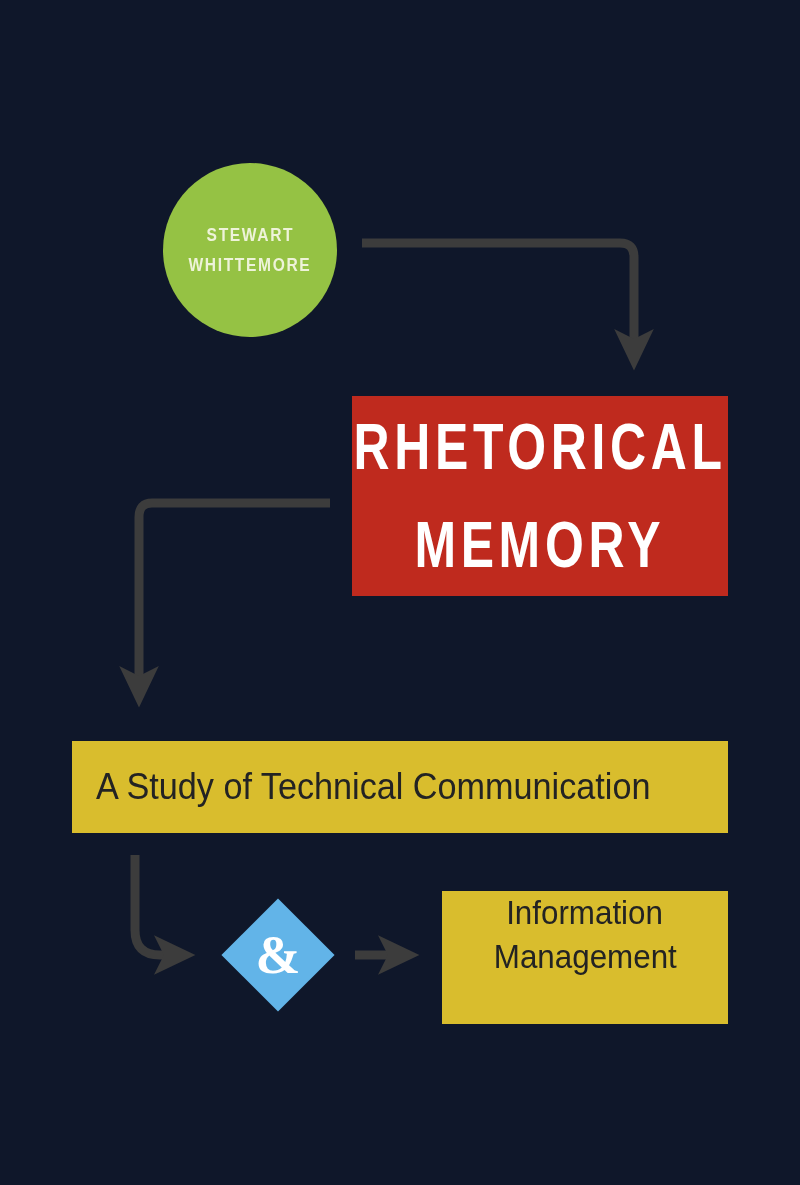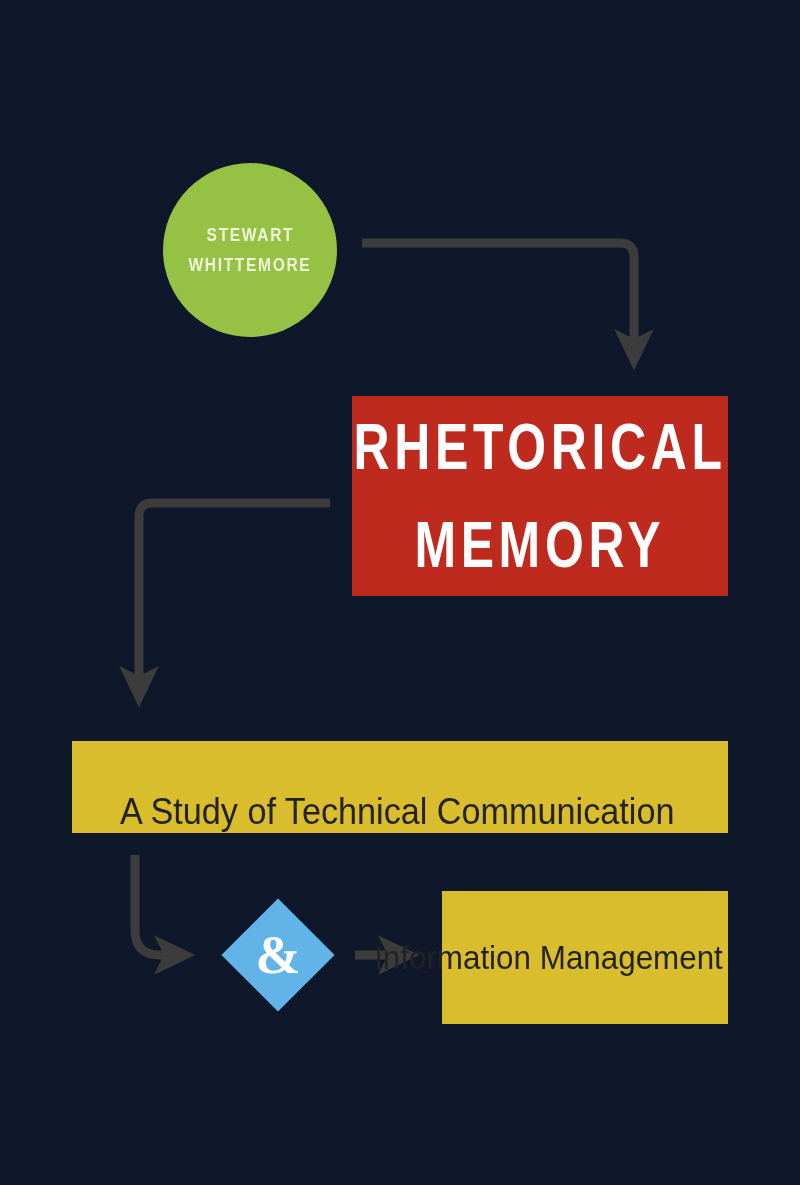--- a/index.html
+++ b/index.html
@@ -75,23 +75,23 @@
 
   
   .subtitle-band {
     position: absolute;
     left: 72px;
     top: 741px;
     width: 656px;
     height: 92px;
     background: #d9bd2d;
     display: flex;
-    align-items: flex-end;
-    box-sizing: border-box;
-    padding-left: 48px;
+    align-items: center;
+    box-sizing: border-box;
+    padding-left: 24px;
   }
   .subtitle-text {
     color: #232323;
     font-family: "Liberation Sans Narrow", "Liberation Sans", sans-serif;
     font-weight: 400;
     font-size: 36px;
     line-height: 42px;
     white-space: nowrap;
     transform: scaleX(0.95);
     transform-origin: left center;
@@ -132,22 +132,23 @@
 
   
   .keyword-box {
     position: absolute;
     left: 442px;
     top: 891px;
     width: 286px;
     height: 133px;
     background: #d9bd2d;
     display: flex;
-    align-items: center;
-    justify-content: flex-end;
+    flex-direction: column;
+    align-items: center;
+    justify-content: flex-start;
     box-sizing: border-box;
   }
   .keyword-line {
     color: #232323;
     font-family: "Liberation Sans Narrow", "Liberation Sans", sans-serif;
     font-weight: 400;
     font-size: 33px;
     line-height: 44px;
     white-space: nowrap;
     transform: scaleX(0.95);

